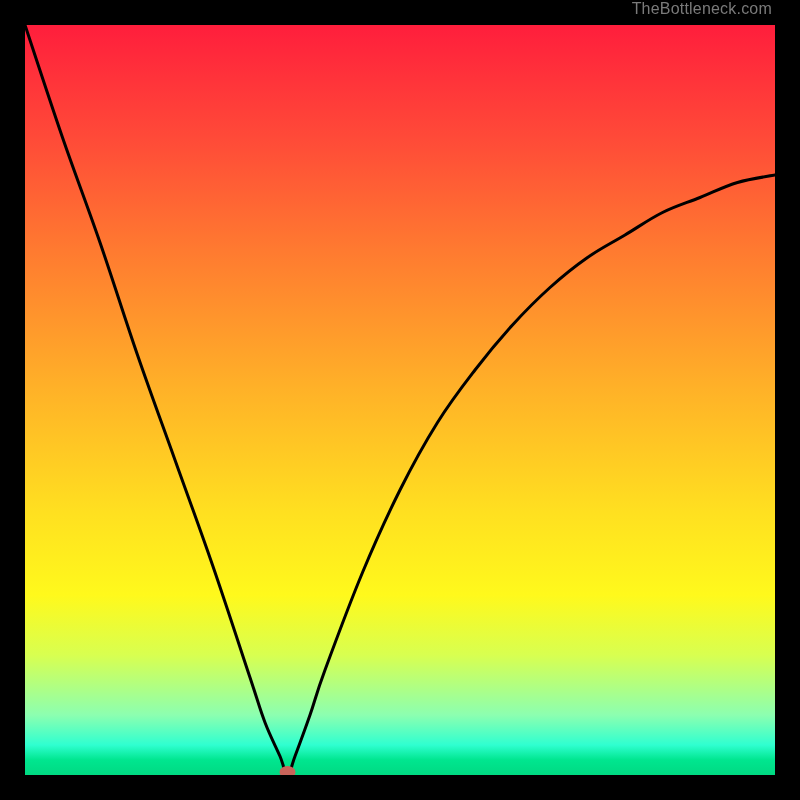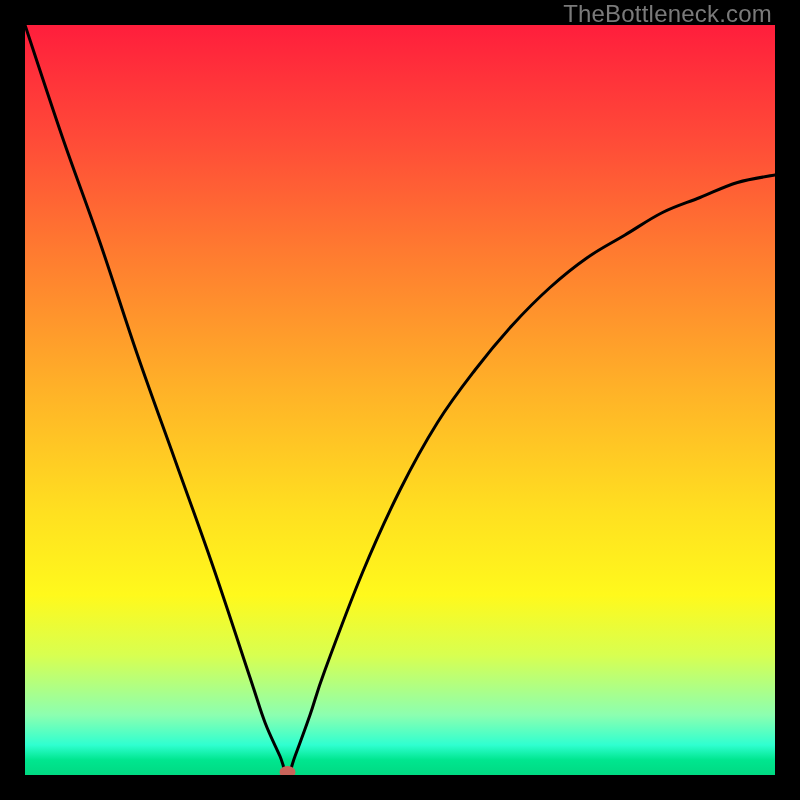--- a/index.html
+++ b/index.html
@@ -43,21 +43,21 @@
     left: 0;
     top: 0;
     width: 750px;
     height: 750px;
   }
   .watermark {
     position: absolute;
     top: 0px;
     right: 28px;
     color: #7a7a7a;
-    font-size: 24px;
+    font-size: 16px;
     font-weight: 500;
     letter-spacing: 0.2px;
   }
 </style>
 </head>
 <body>
 
 <div class="frame">
   <div class="plot-area">
     <svg class="curve-svg" viewBox="0 0 750 750" preserveAspectRatio="none">

